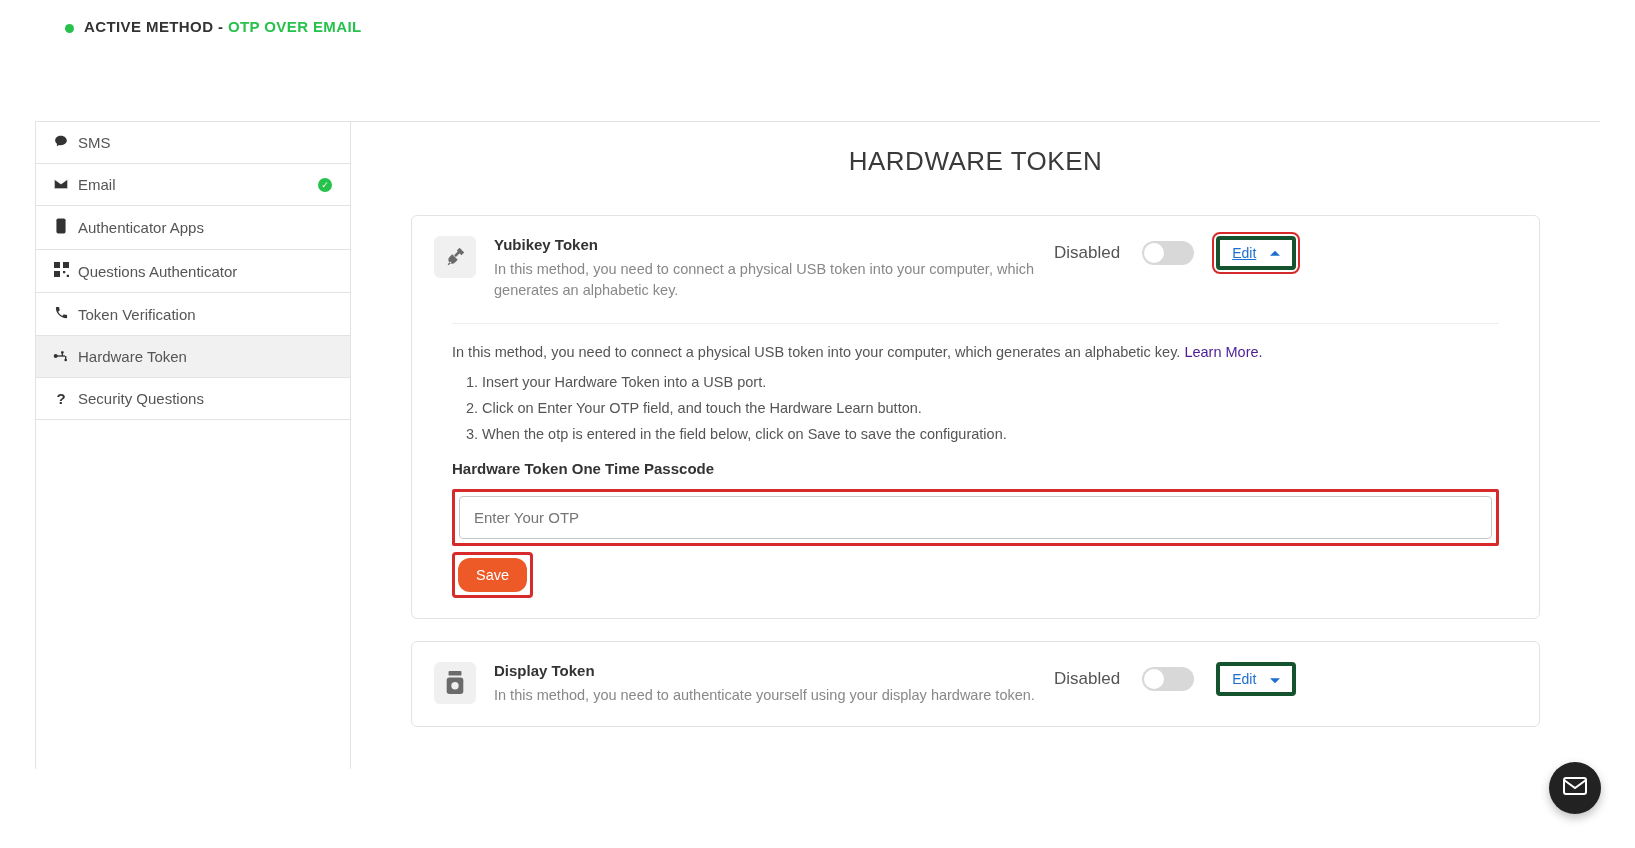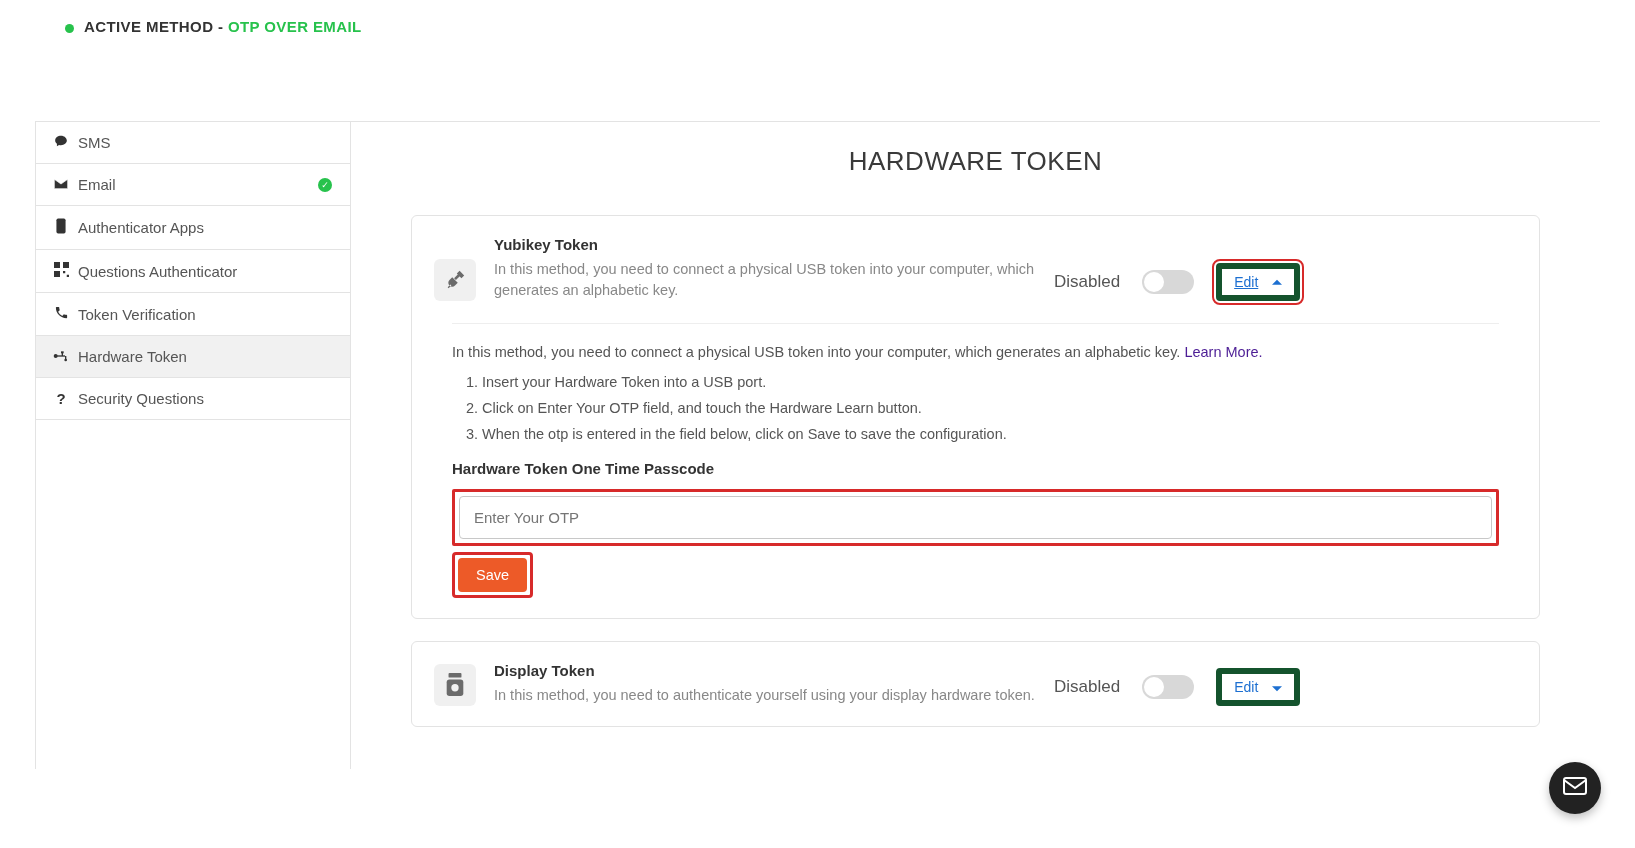--- a/index.html
+++ b/index.html
@@ -76,21 +76,21 @@
     margin: 14px 0 38px 0;
   }
   .card {
     border: 1px solid #e3e3e3;
     border-radius: 6px;
     padding: 20px 22px;
     margin-bottom: 22px;
   }
   .card-head {
     display: flex;
-    align-items: flex-end;
+    align-items: flex-start;
   }
   .card-icon {
     width: 42px; height: 42px;
     border-radius: 6px;
     background: #f0f0f0;
     color: #6b6b6b;
     display: flex; align-items: center; justify-content: center;
     margin-right: 18px;
     font-size: 20px;
   }
@@ -112,21 +112,21 @@
   }
   .toggle::after {
     content: '';
     position: absolute;
     left: 2px; top: 2px;
     width: 20px; height: 20px;
     border-radius: 50%;
     background: #fff;
   }
   .edit-btn {
-    border: 6px solid #14532d;
+    border: 4px solid #14532d;
     border-radius: 4px;
     padding: 5px 12px;
     color: #1c6fd1;
     font-size: 14px;
     cursor: pointer;
     display: flex;
     align-items: center;
     gap: 14px;
   }
   .edit-btn.hl { outline: 2px solid #d72a2a; outline-offset: 2px; text-decoration: underline; }
@@ -157,21 +157,21 @@
   .save-hl {
     display: inline-block;
     border: 3px solid #d72a2a;
     border-radius: 4px;
     padding: 3px;
   }
   .save-btn {
     background: #ed5a28;
     color: #fff;
     border: none;
-    border-radius: 4px;
+    border-radius: 12px;
     padding: 9px 18px;
     font-size: 14.5px;
     cursor: pointer;
   }
   .chat-fab {
     position: fixed;
     right: 34px;
     bottom: 34px;
     width: 52px; height: 52px;
     border-radius: 50%;

